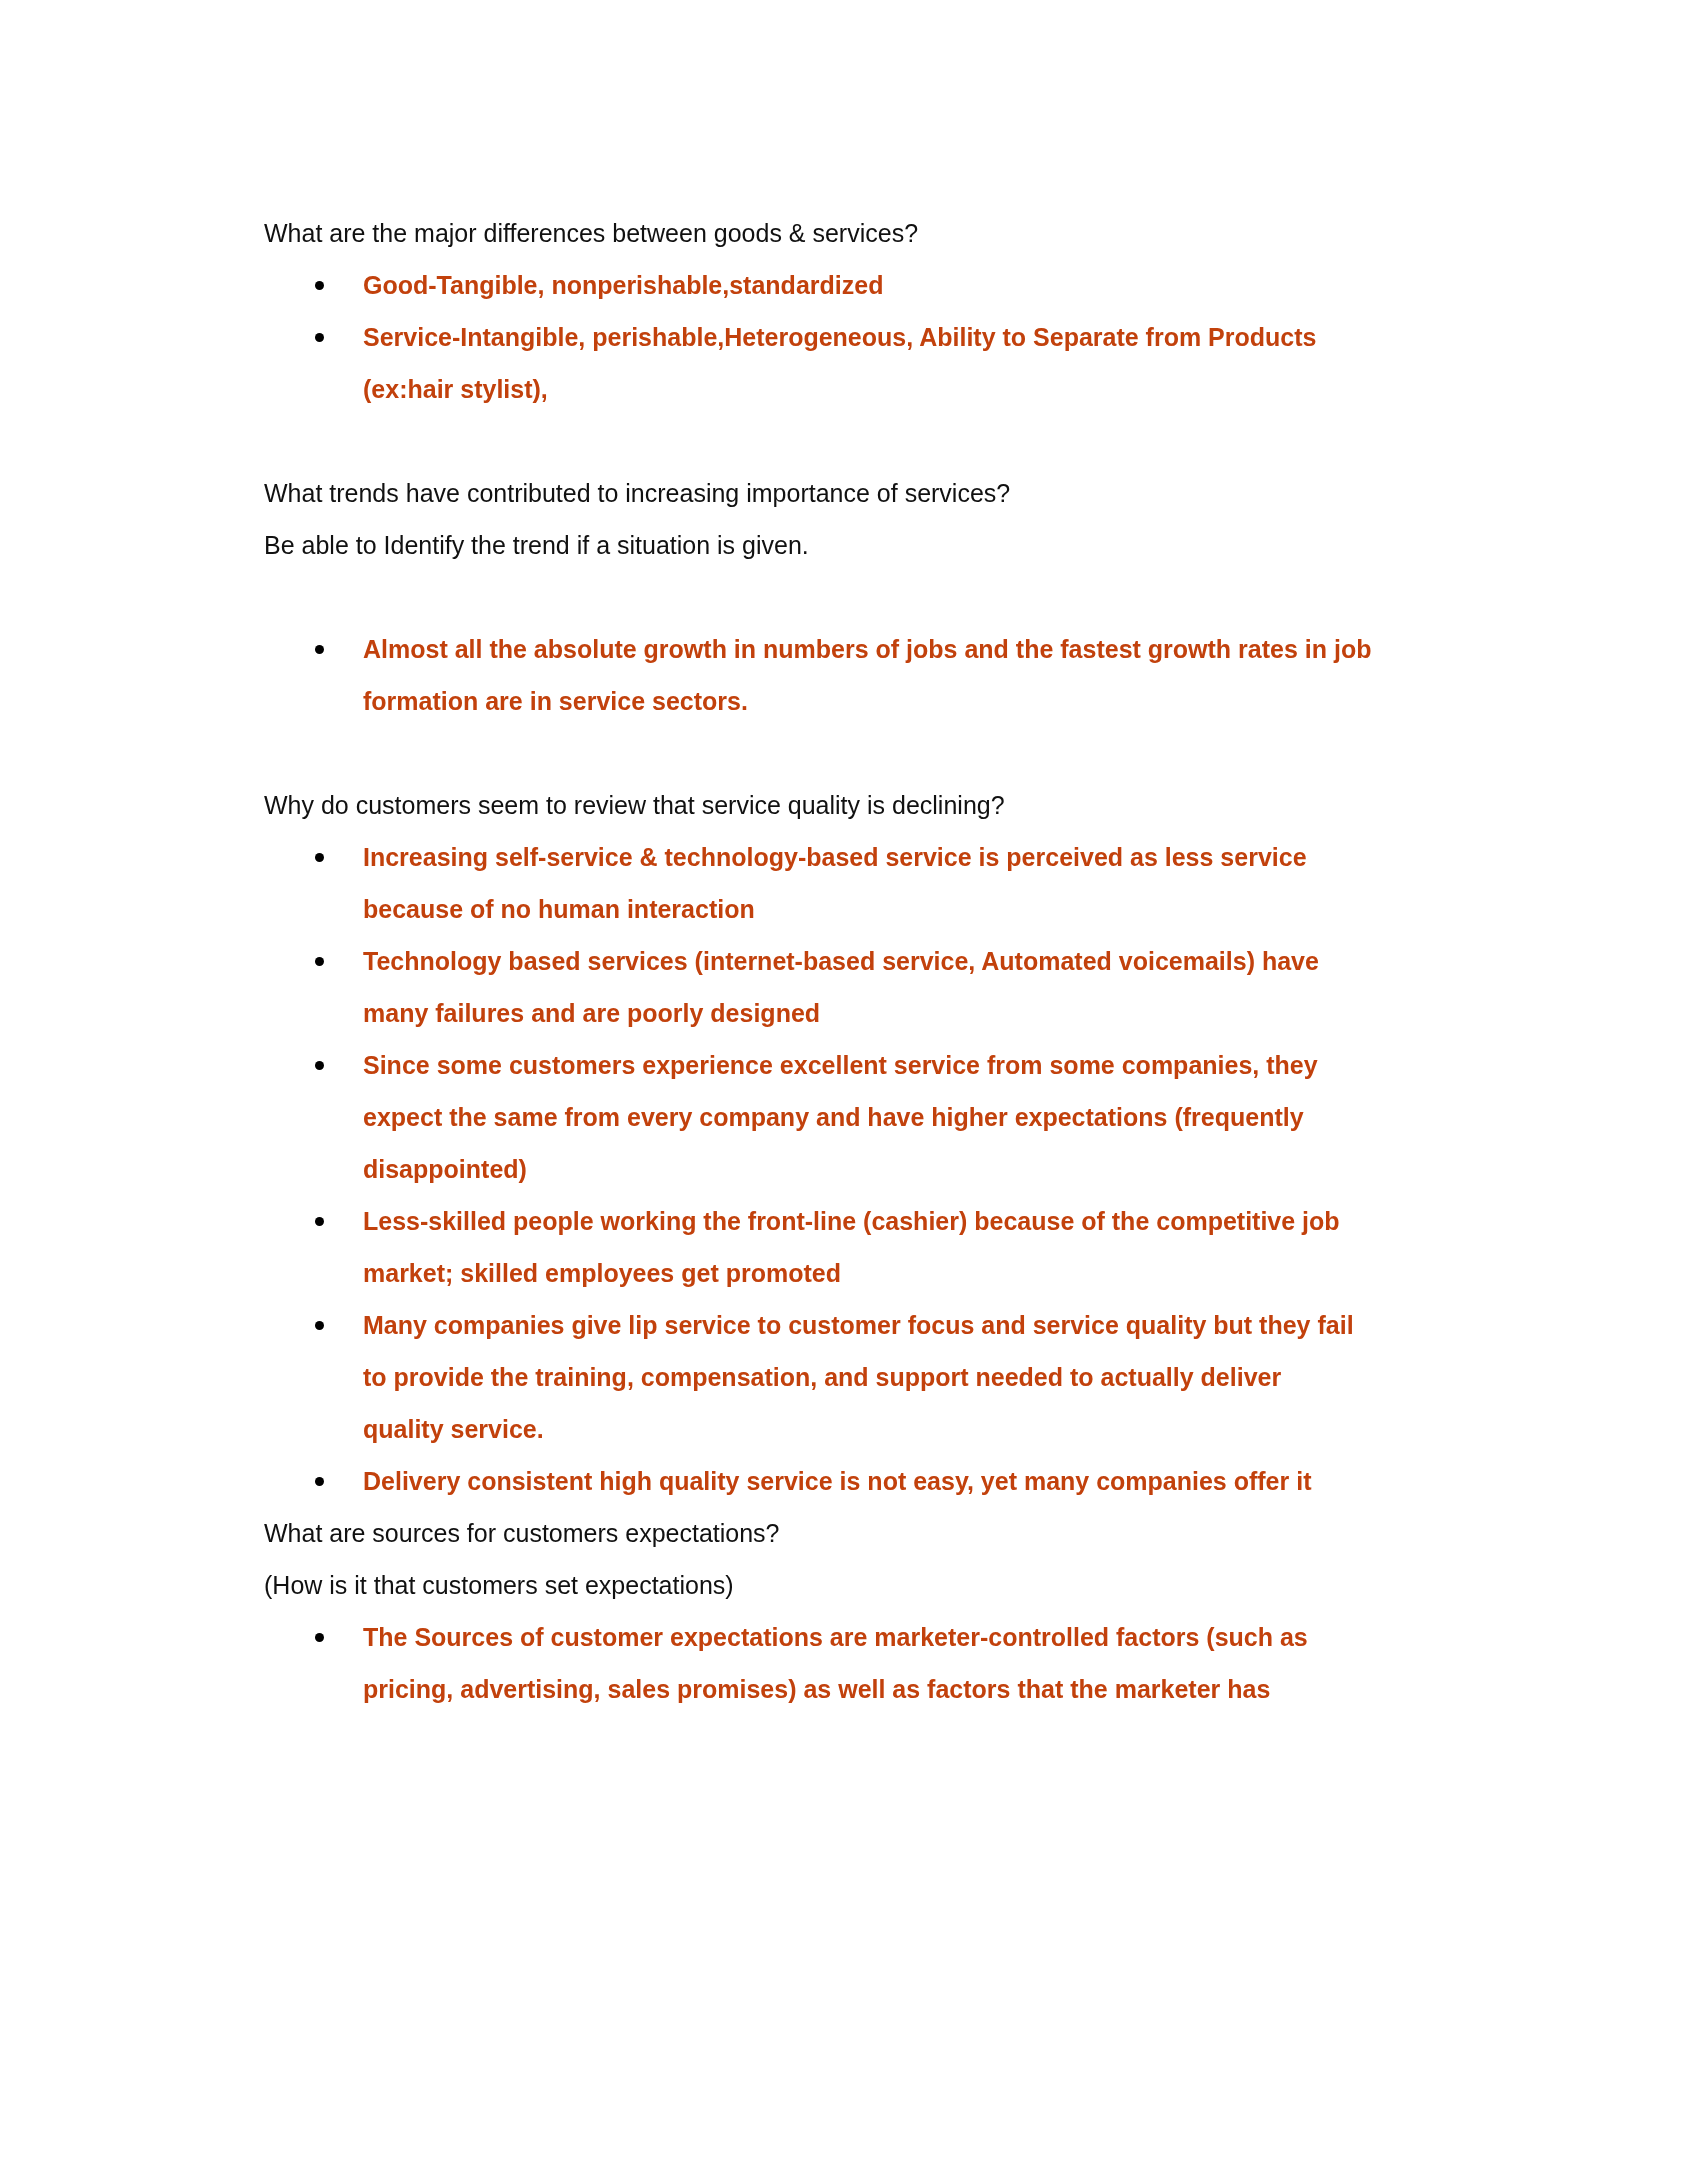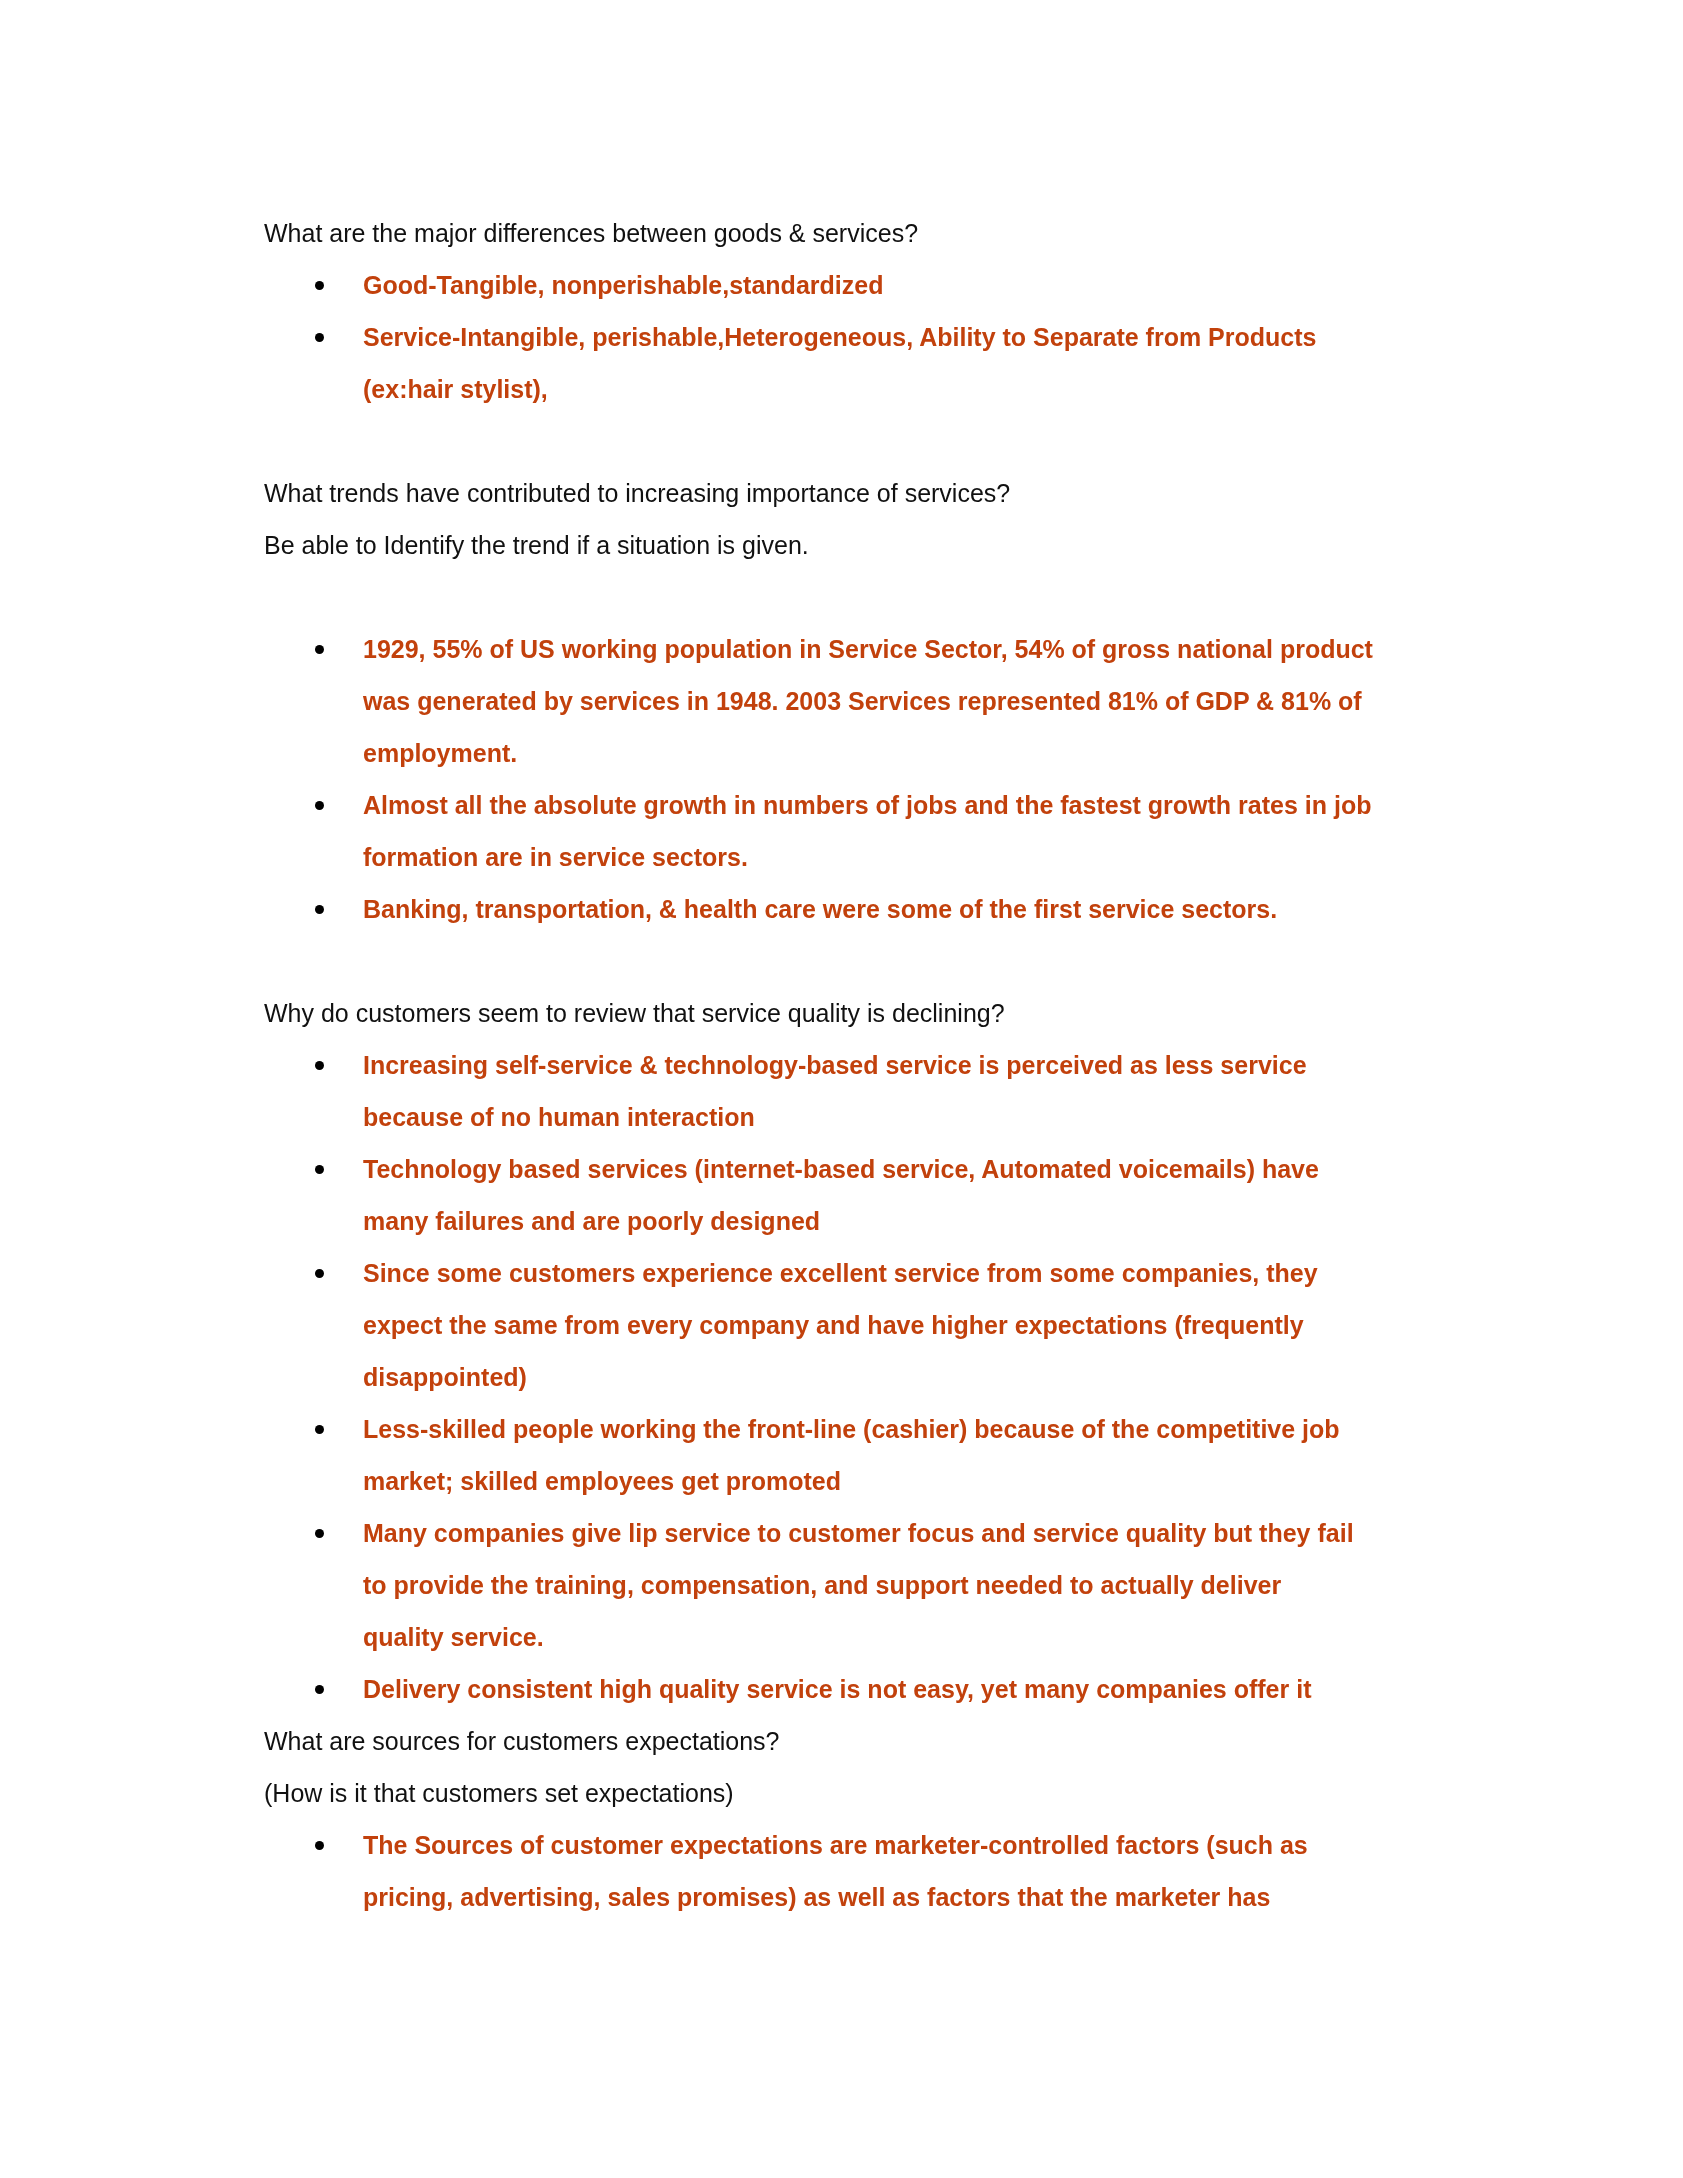--- a/index.html
+++ b/index.html
@@ -40,29 +40,21 @@
   <div class="gap"></div>
   <div class="gap" style="height:0"></div>
 
   <section>
     <p class="q">What trends have contributed to increasing importance of services?</p>
     <p class="q">Be able to Identify the trend if a situation is given.</p>
     <div class="gap"></div>
     <ul>
       <li style="width:1010px;">
         <span class="bullet"></span>
-        <span>1929, 55% of US working population in Service Sector, 54% of gross national product was generated by services in 1948. 2003 Services represented 81% of GDP &amp; 81% of employment.</span>
-      </li>
-      <li style="width:1010px;">
-        <span class="bullet"></span>
         <span>Almost all the absolute growth in numbers of jobs and the fastest growth rates in job formation are in service sectors.</span>
-      </li>
-      <li style="width:1010px;">
-        <span class="bullet"></span>
-        <span>Banking, transportation, &amp; health care were some of the first service sectors.</span>
       </li>
     </ul>
   </section>
 
   <div class="gap"></div>
 
   <section>
     <p class="q">Why do customers seem to review that service quality is declining?</p>
     <ul>
       <li style="width:990px;">

